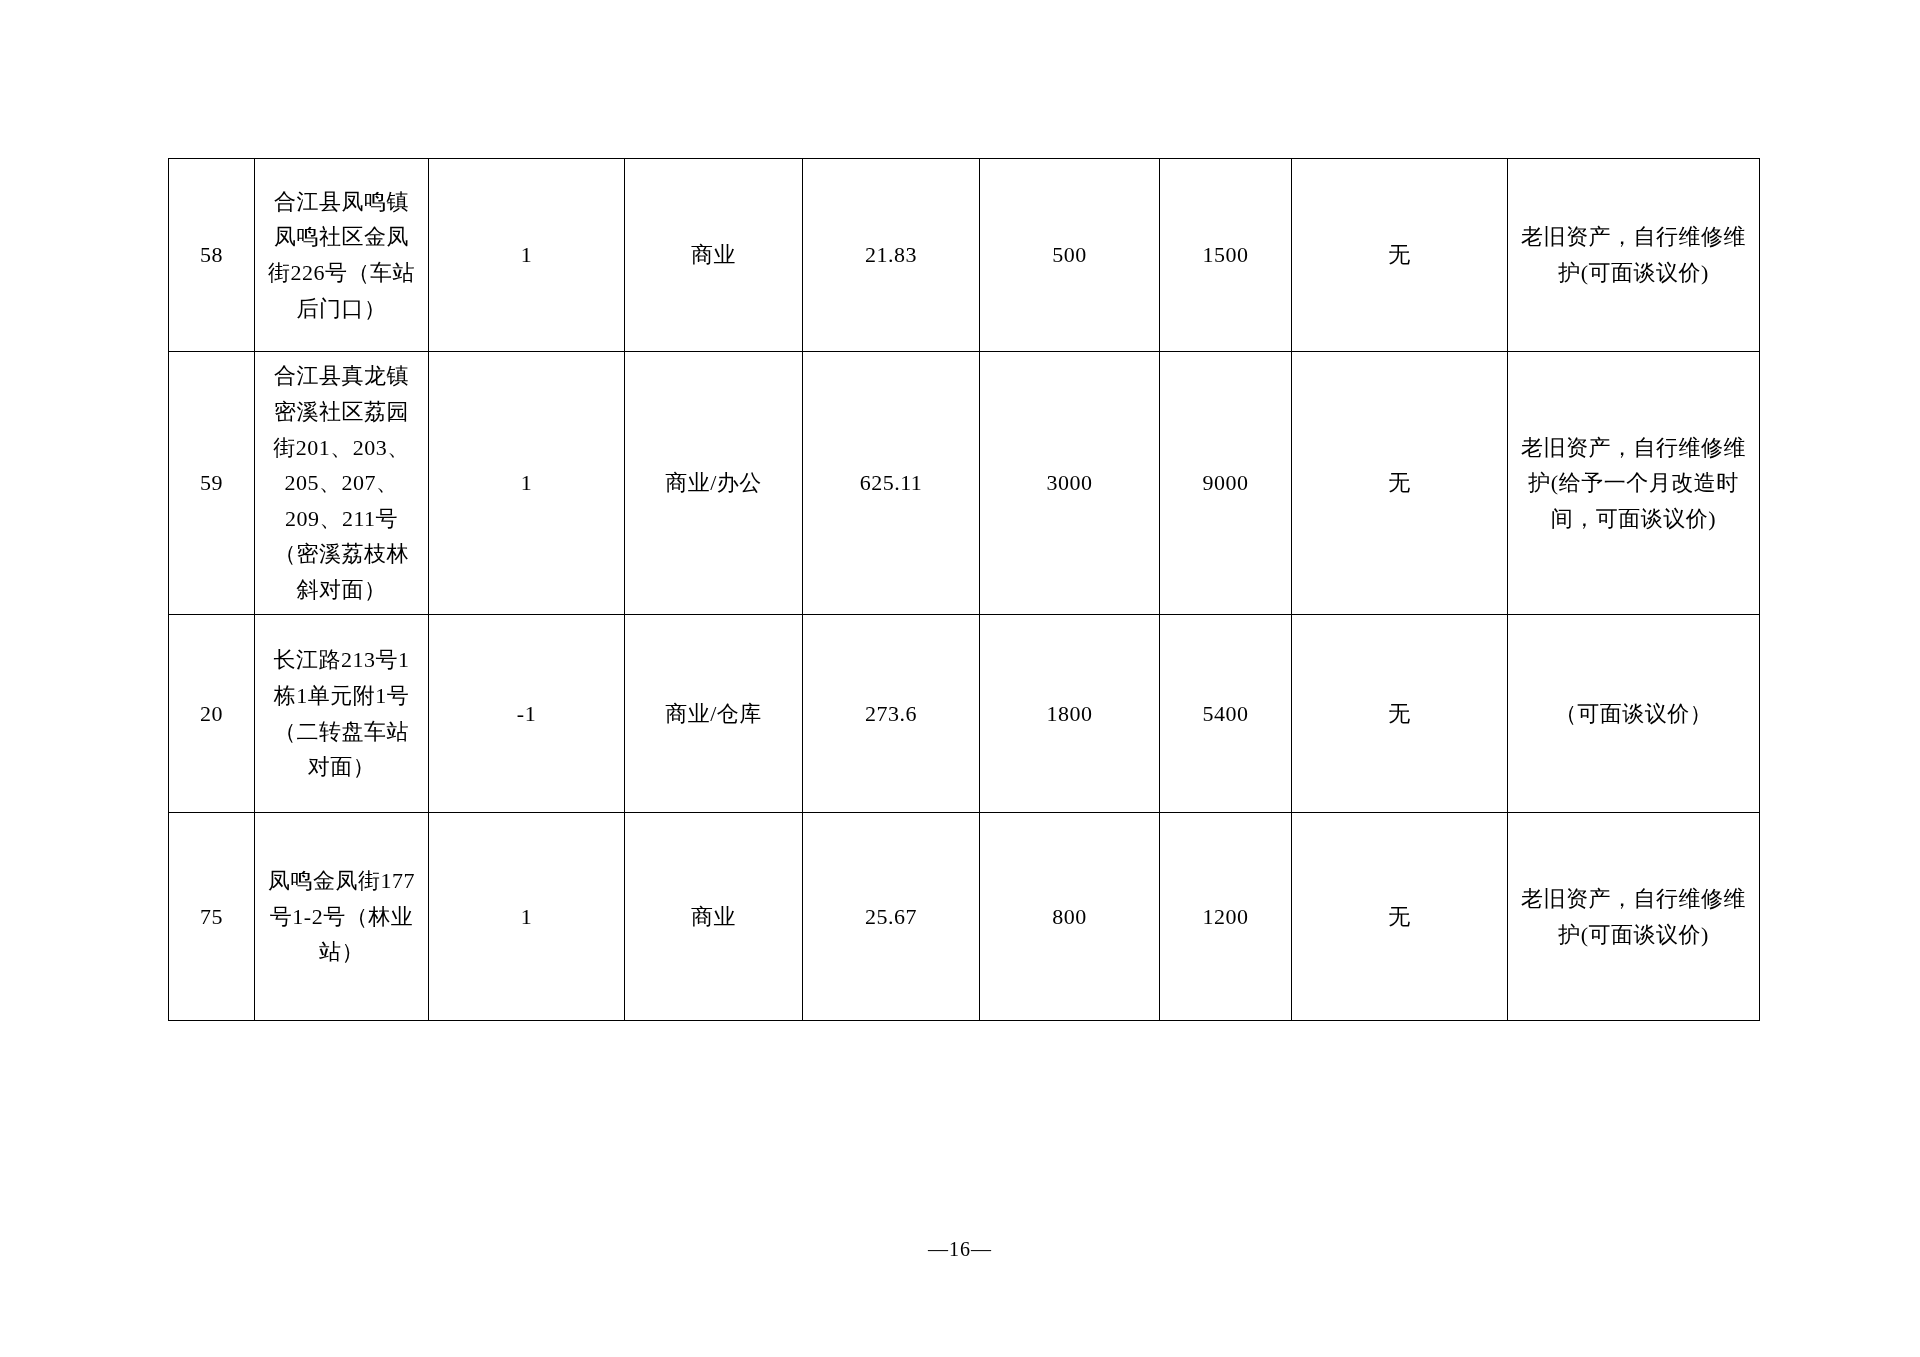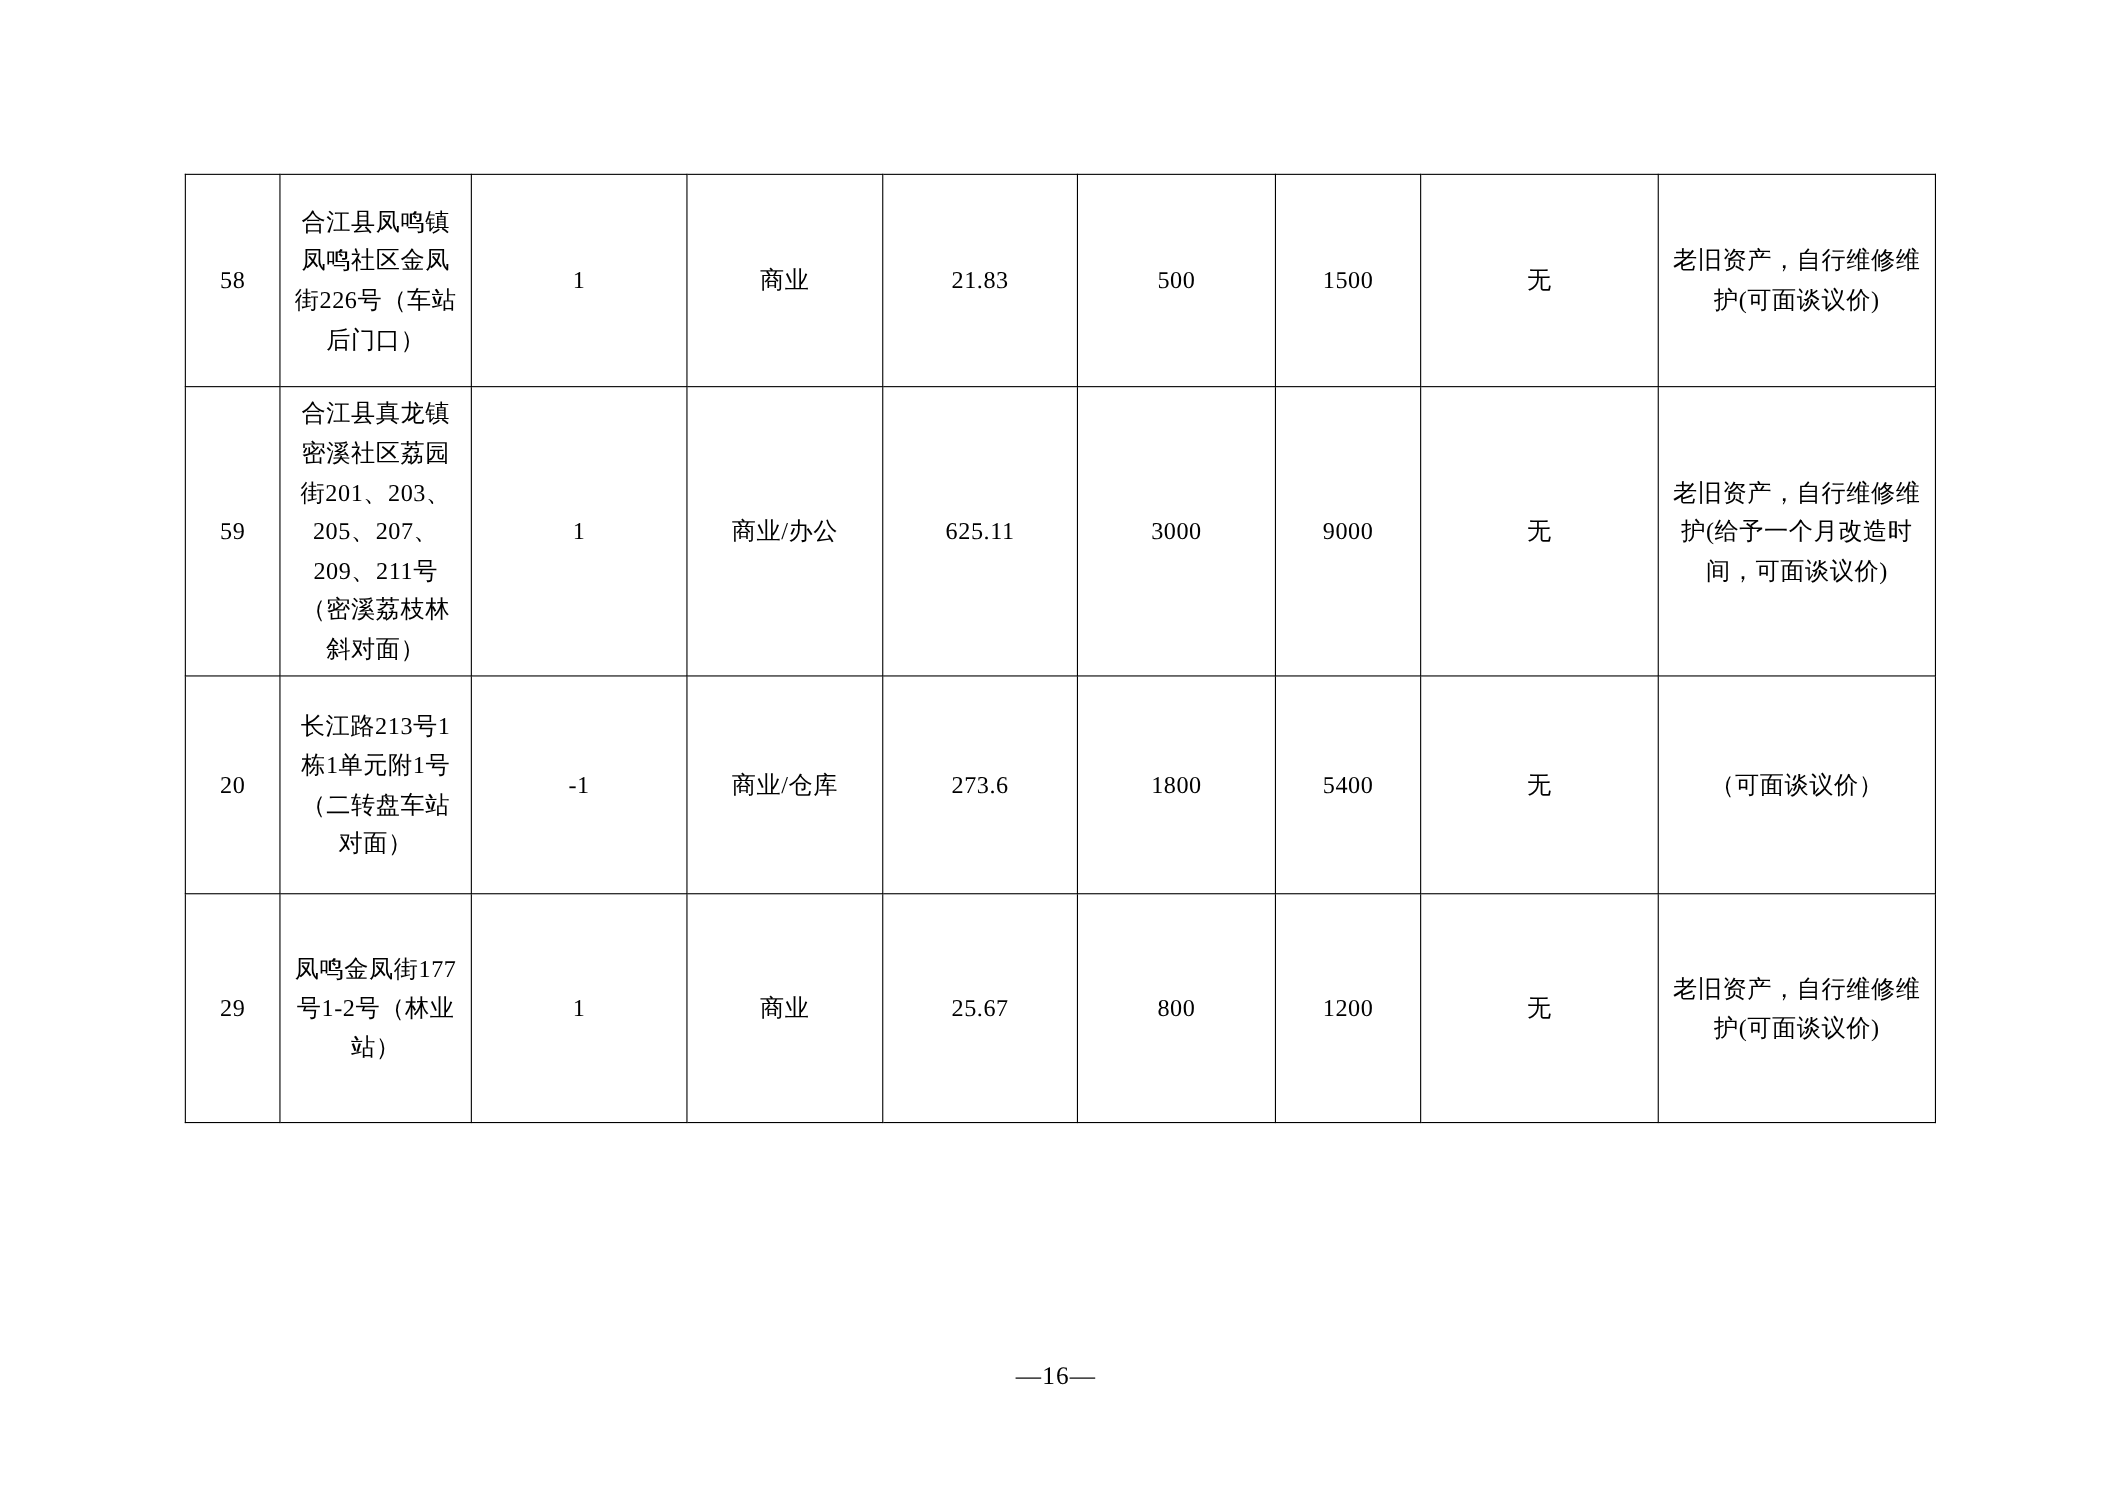--- a/index.html
+++ b/index.html
@@ -67,21 +67,21 @@
   .row-59 td { height: 250px; }
   .row-60 td { height: 185px; }
   .row-61 td { height: 195px; }
 
   .page-number {
     position: absolute;
     left: 0;
     right: 0;
     top: 1238px;
     text-align: center;
-    font-size: 23px;
+    font-size: 20px;
     font-family: "Liberation Serif", "DejaVu Serif", serif;
     letter-spacing: 1px;
   }
 </style>
 </head>
 <body>
 
 <div class="page">
 
   <div class="table-wrap">
@@ -125,21 +125,21 @@
           <td class="cell-addr">长江路213号1栋1单元附1号（二转盘车站对面）</td>
           <td>-1</td>
           <td>商业/仓库</td>
           <td>273.6</td>
           <td>1800</td>
           <td>5400</td>
           <td>无</td>
           <td class="cell-remark">（可面谈议价）</td>
         </tr>
         <tr class="row-61">
-          <td>29</td>
+          <td>75</td>
           <td class="cell-addr">凤鸣金凤街177号1-2号（林业站）</td>
           <td>1</td>
           <td>商业</td>
           <td>25.67</td>
           <td>800</td>
           <td>1200</td>
           <td>无</td>
           <td class="cell-remark">老旧资产，自行维修维护(可面谈议价)</td>
         </tr>
       </tbody>

